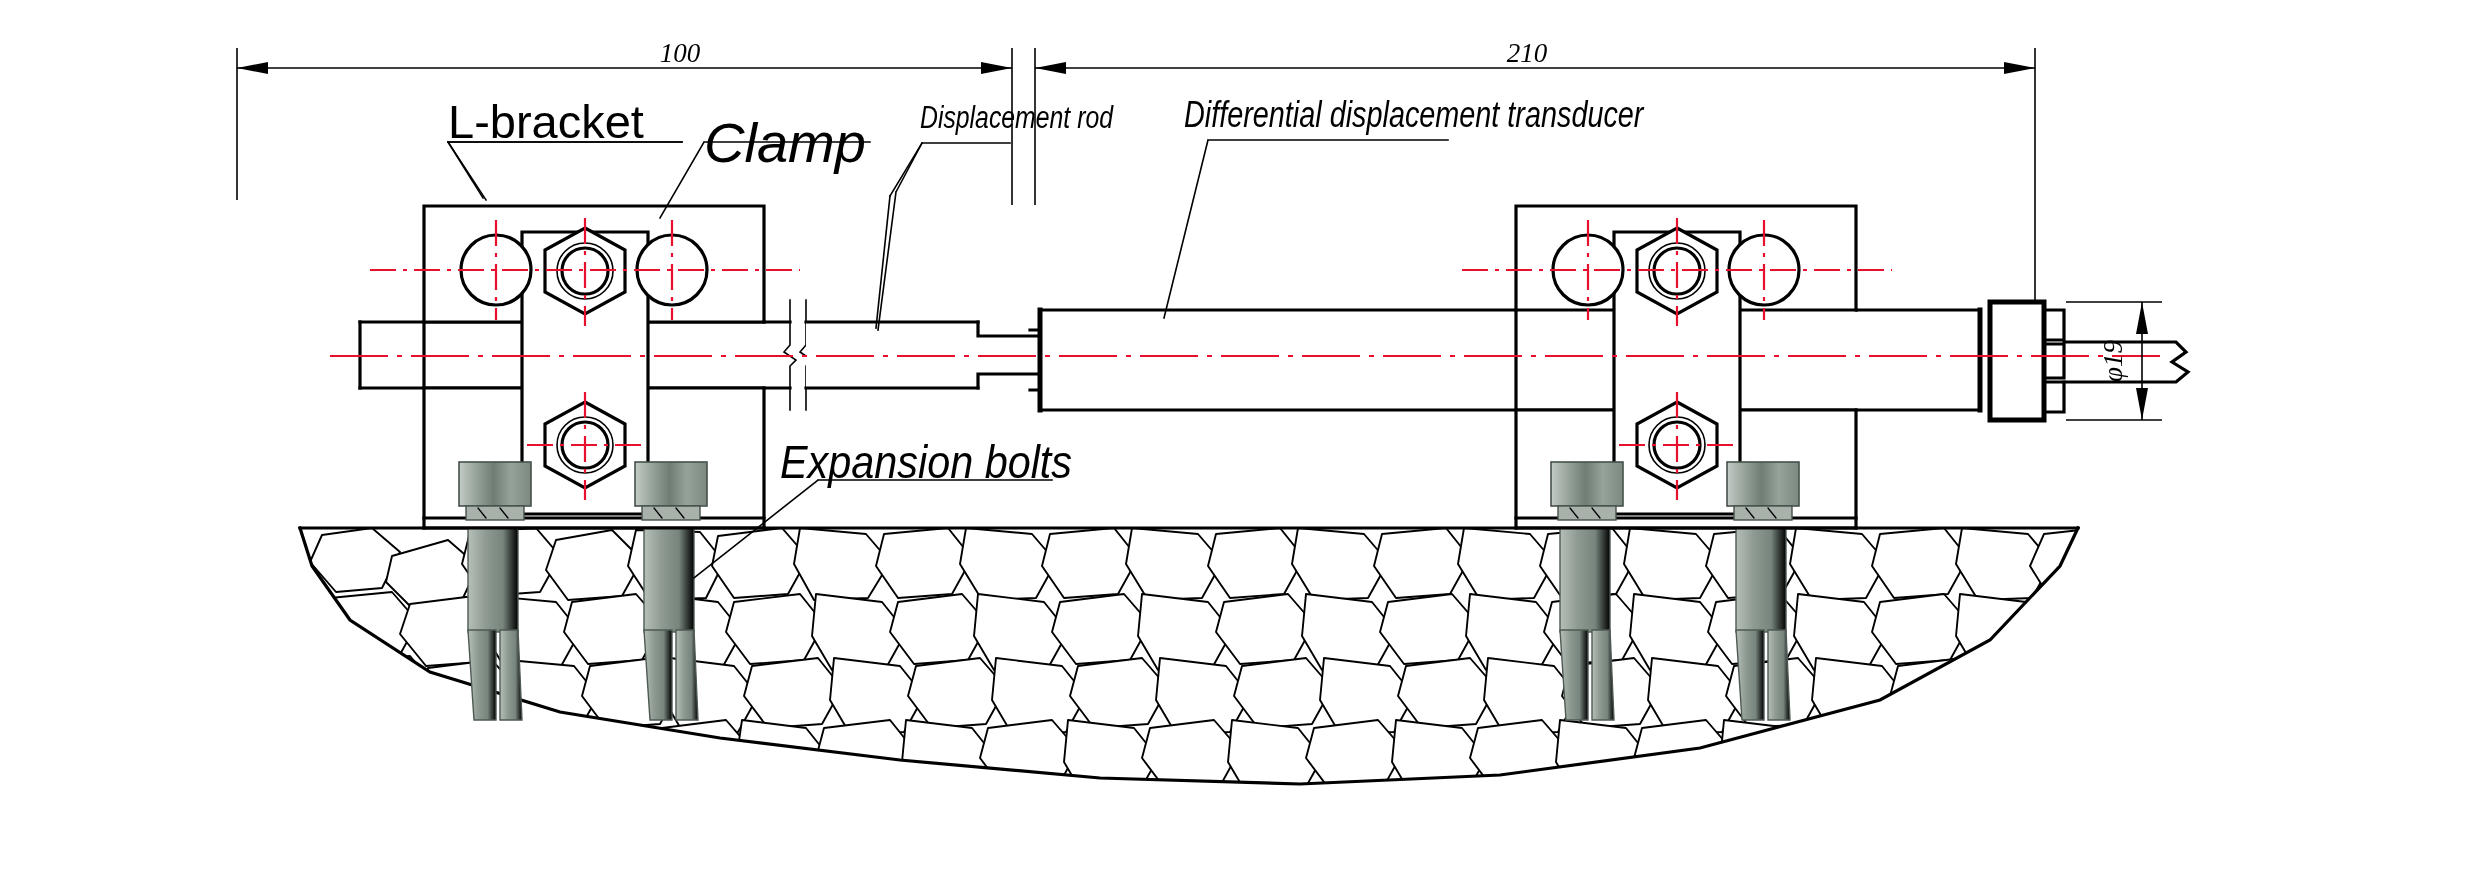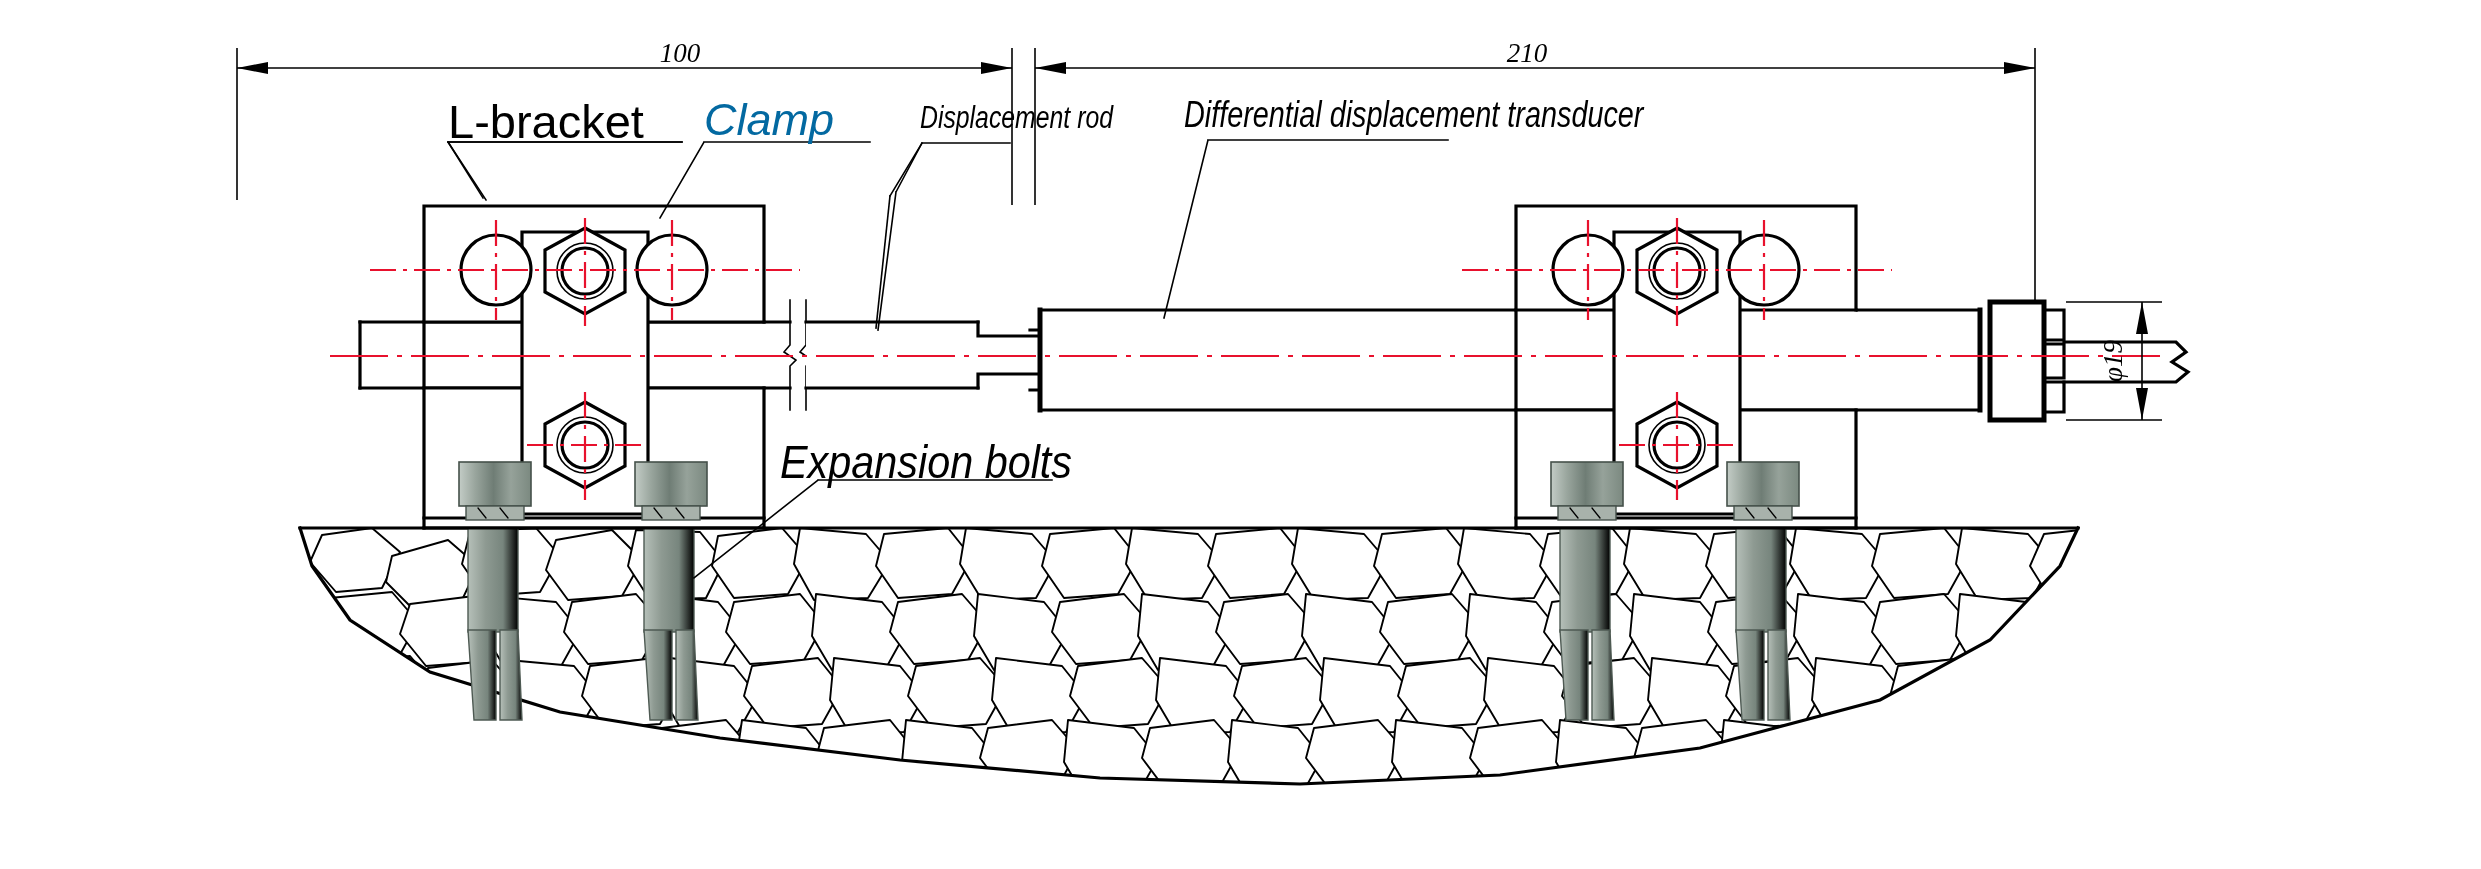--- a/index.html
+++ b/index.html
@@ -348,22 +348,22 @@
     <path class="ln-thin" d="M1208 140 L1448 140 M1208 140 L1164 318"></path>
     <path class="ln-thin" d="M818 480 L1052 480 M818 480 L694 578"></path>
   </g>
 
 </svg>
 
 <div style="position:absolute;left:0;top:0;width:2481px;height:869px;pointer-events:none;">
   <div style="position:absolute;left:448px;top:94px;font-family:'Liberation Sans',sans-serif;
               font-size:47px;color:#000;white-space:nowrap;letter-spacing:0px;">L-bracket</div>
 
-  <div style="position:absolute;left:704px;top:94px;font-family:'Liberation Sans',sans-serif;
-              font-style:italic;font-size:45px;color:#0369a1;white-space:nowrap;">Clamp</div>
+  <div style="position:absolute;left:704px;top:110px;font-family:'Liberation Sans',sans-serif;
+              font-style:italic;font-size:56px;color:#000000;white-space:nowrap;">Clamp</div>
 
   <div style="position:absolute;left:920px;top:100px;font-family:'Liberation Sans',sans-serif;
               font-style:italic;font-size:31px;color:#000;white-space:nowrap;
               transform:scaleX(0.80);transform-origin:left top;">Displacement rod</div>
 
   <div style="position:absolute;left:1184px;top:94px;font-family:'Liberation Sans',sans-serif;
               font-style:italic;font-size:36px;color:#000;white-space:nowrap;
               transform:scaleX(0.80);transform-origin:left top;">Differential displacement transducer</div>
 
   <div style="position:absolute;left:780px;top:434px;font-family:'Liberation Sans',sans-serif;

